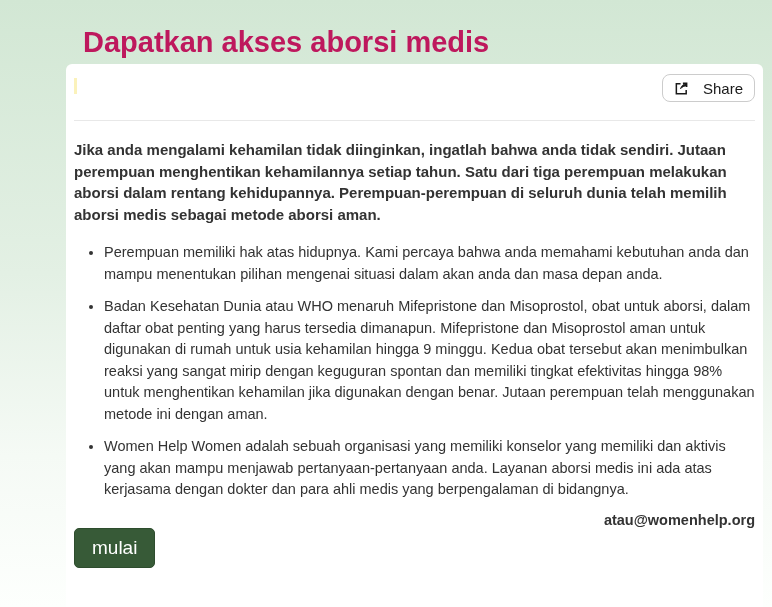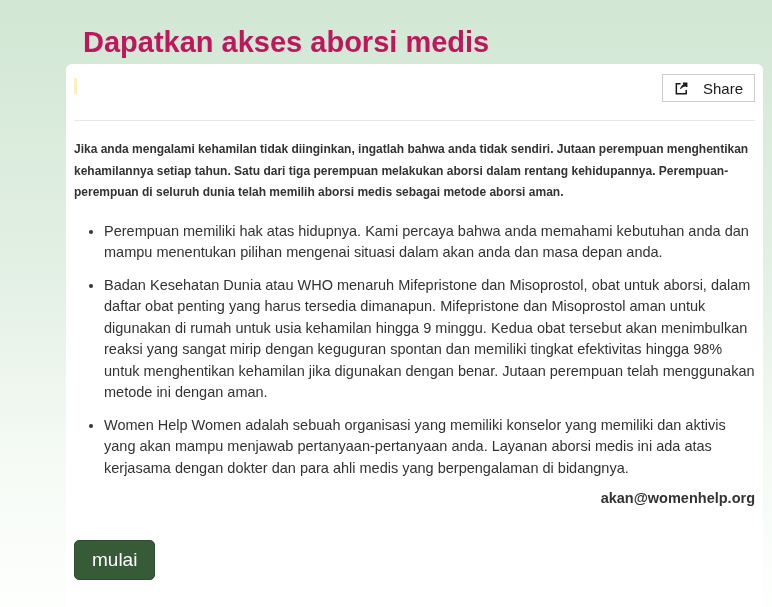--- a/index.html
+++ b/index.html
@@ -47,38 +47,38 @@
     justify-content: flex-end;
     align-items: flex-start;
     height: 30px;
   }
   .share-btn {
     display: inline-flex;
     align-items: center;
     gap: 14px;
     background: #ffffff;
     border: 1px solid #cccccc;
-    border-radius: 0;
+    border-radius: 8px;
     padding: 3px 11px;
     font-size: 15px;
     color: #1a1a1a;
     height: 28px;
     box-sizing: border-box;
     cursor: pointer;
     font-family: "Liberation Sans", sans-serif;
   }
   .share-btn svg { display: block; }
   .divider {
     border: none;
     border-top: 1px solid #e8e8e8;
     margin: 16px 0 0 0;
   }
   .intro {
     margin: 18px 0 0 0;
-    font-size: 12px;
+    font-size: 15px;
     line-height: 21.5px;
     font-weight: bold;
     color: #333333;
   }
   .bullet-list {
     margin: 17px 0 0 0;
     padding-left: 30px;
   }
   .bullet-list li {
     font-size: 14.5px;
@@ -88,21 +88,20 @@
   }
   .contact-email {
     margin: 4px 0 0 0;
     text-align: right;
     font-size: 14.5px;
     font-weight: bold;
     color: #333333;
   }
   .start-btn {
     display: inline-block;
-    margin-top: 34px;
     background: #375a37;
     border: 1px solid #2e4d2e;
     border-radius: 5px;
     color: #ffffff;
     font-size: 19px;
     padding: 8px 17px;
     cursor: pointer;
     font-family: "Liberation Sans", sans-serif;
   }
 </style>
@@ -130,16 +129,16 @@
   <hr class="divider">
 
   <p class="intro">Jika anda mengalami kehamilan tidak diinginkan, ingatlah bahwa anda tidak sendiri. Jutaan perempuan menghentikan kehamilannya setiap tahun. Satu dari tiga perempuan melakukan aborsi dalam rentang kehidupannya. Perempuan-perempuan di seluruh dunia telah memilih aborsi medis sebagai metode aborsi aman.</p>
 
   <ul class="bullet-list">
     <li>Perempuan memiliki hak atas hidupnya. Kami percaya bahwa anda memahami kebutuhan anda dan mampu menentukan pilihan mengenai situasi dalam akan anda dan masa depan anda.</li>
     <li>Badan Kesehatan Dunia atau WHO menaruh Mifepristone dan Misoprostol, obat untuk aborsi, dalam daftar obat penting yang harus tersedia dimanapun. Mifepristone dan Misoprostol aman untuk digunakan di rumah untuk usia kehamilan hingga 9 minggu. Kedua obat tersebut akan menimbulkan reaksi yang sangat mirip dengan keguguran spontan dan memiliki tingkat efektivitas hingga 98% untuk menghentikan kehamilan jika digunakan dengan benar. Jutaan perempuan telah menggunakan metode ini dengan aman.</li>
     <li>Women Help Women adalah sebuah organisasi yang memiliki konselor yang memiliki dan aktivis yang akan mampu menjawab pertanyaan-pertanyaan anda. Layanan aborsi medis ini ada atas kerjasama dengan dokter dan para ahli medis yang berpengalaman di bidangnya.</li>
   </ul>
 
-  <p class="contact-email">akan@womenhelp.org</p>
+  <p class="contact-email">atau@womenhelp.org</p>
 
   <button class="start-btn">mulai</button>
 </div>
 
 </body></html>

